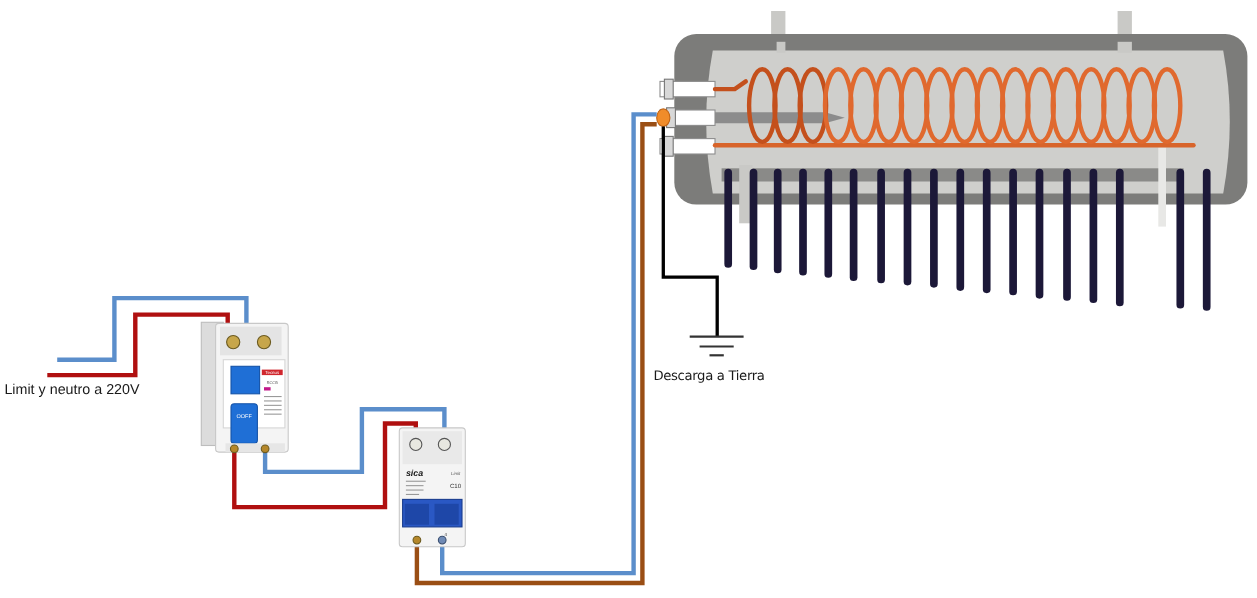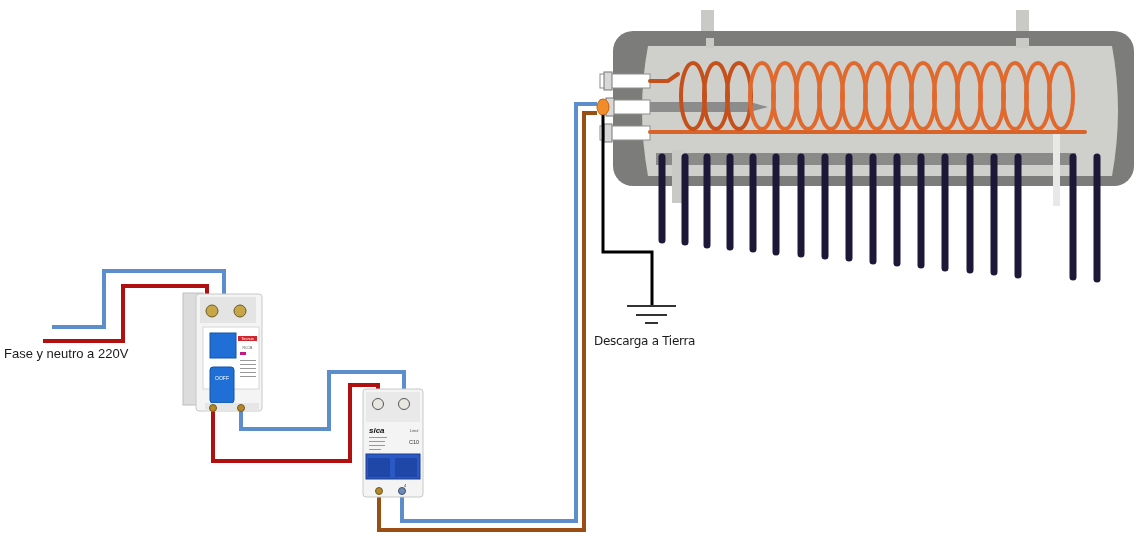--- a/index.html
+++ b/index.html
@@ -150,14 +150,14 @@
       </g>
     <rect x="366" y="454" width="54" height="25" fill="#2a58c4" stroke="#1a3d8f"></rect>
     <rect x="368" y="458" width="22" height="19" fill="#1e47a8"></rect>
     <rect x="395" y="458" width="22" height="19" fill="#1e47a8"></rect>
     <text x="404" y="487" font-size="4" fill="#333" class="brk-text">4</text>
     <circle cx="379" cy="491" r="3.5" fill="#b5872a" stroke="#6b5a20"></circle>
     <circle cx="402" cy="491" r="3.5" fill="#6f8ab5" stroke="#3b4f70"></circle>
   </g>
 </svg>
 
-<div class="label" id="supply-label">Fase y neutro a 220V</div>
+<div class="label" id="supply-label">Limit y neutro a 220V</div>
 <div class="label" id="ground-label">Descarga a Tierra</div>
 
 </body></html>

